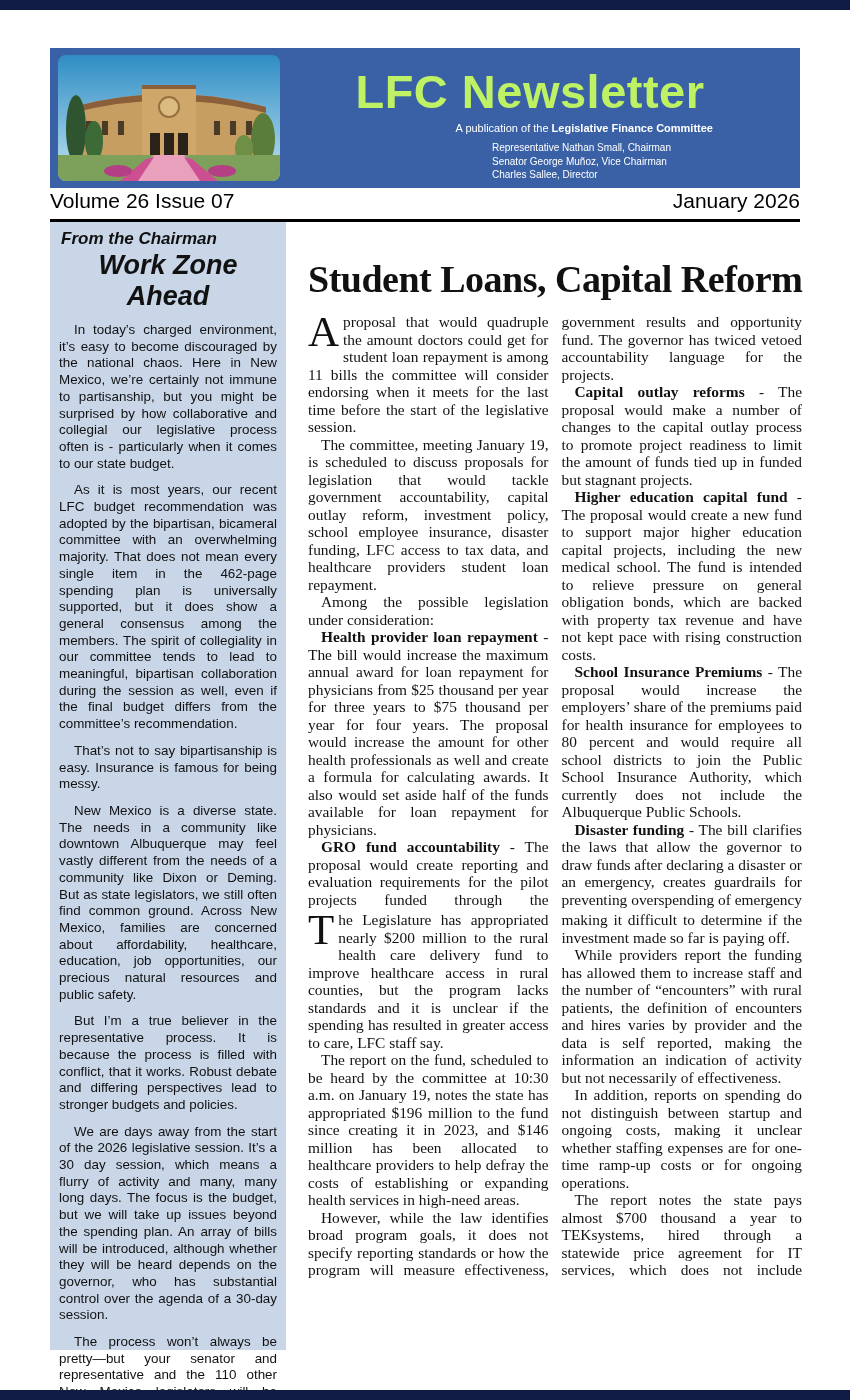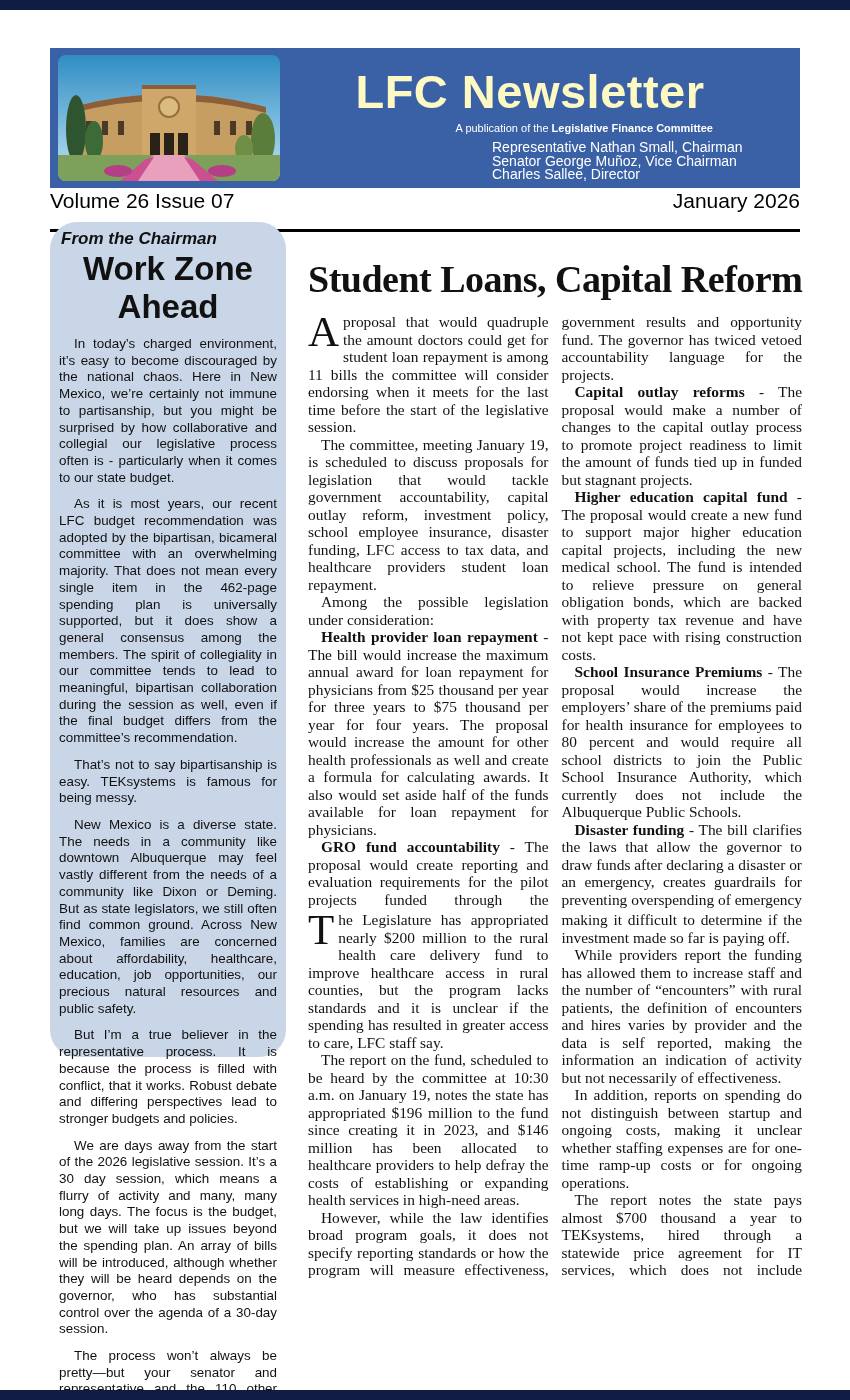--- a/index.html
+++ b/index.html
@@ -6,39 +6,39 @@
   .page{position:relative;width:850px;height:1400px;background:#ffffff;overflow:hidden;
         font-family:"Liberation Serif",serif;color:#111;}
   .bar{position:absolute;left:0;width:850px;height:10px;background:#111c44;}
   .bar.top{top:0;} .bar.bottom{bottom:0;}
 
   
   .masthead{position:absolute;left:50px;top:48px;width:750px;height:140px;background:#3a61a6;}
   .photo{position:absolute;left:8px;top:7px;width:222px;height:126px;border-radius:8px;overflow:hidden;}
   .mast-title{position:absolute;left:240px;top:16px;width:480px;text-align:center;
               font-family:"Liberation Sans",sans-serif;font-weight:bold;font-size:47px;
-              color:#fef9c3;letter-spacing:0.5px;white-space:nowrap;}
+              color:#bef264;letter-spacing:0.5px;white-space:nowrap;}
   .mast-subtitle{position:absolute;left:243px;top:74px;width:420px;text-align:right;
               font-family:"Liberation Sans",sans-serif;font-size:11px;color:#ffffff;}
   .mast-staff{position:absolute;left:442px;top:93px;font-family:"Liberation Sans",sans-serif;
-              font-size:14px;line-height:13.5px;color:#ffffff;text-align:left;}
+              font-size:10px;line-height:13.5px;color:#ffffff;text-align:left;}
 
   
   .issue-line{position:absolute;left:50px;top:189px;width:750px;display:flex;
               justify-content:space-between;align-items:baseline;
               font-family:"Liberation Sans",sans-serif;font-size:21px;color:#000;
-              border-bottom:3px solid #000;padding-bottom:16px;}
+              border-bottom:3px solid #000;padding-bottom:6px;}
 
   
-  .sidebar{position:absolute;left:50px;top:222px;width:236px;height:835px;
-           background:#c9d6e8;box-sizing:border-box;padding:7px 9px;border-radius:27px;}
+  .sidebar{position:absolute;left:50px;top:222px;width:236px;height:1128px;
+           background:#c9d6e8;box-sizing:border-box;padding:7px 9px;}
   .kicker{font-family:"Liberation Sans",sans-serif;font-weight:bold;font-style:italic;
           font-size:17px;padding-left:2px;}
-  .col-title{font-family:"Liberation Sans",sans-serif;font-weight:bold;font-size:33px;
-             text-align:center;margin:1px 0 10px 0;}
+  .col-title{font-family:"Liberation Sans",sans-serif;font-weight:bold;font-size:27px;
+             text-align:center;margin:1px 0 10px 0;font-style:italic;}
   .col-body p{font-family:"Liberation Sans",sans-serif;font-size:13.4px;line-height:16.7px;
               text-align:justify;text-indent:15px;margin:0 0 10px 0;}
 
   
   .main{position:absolute;left:308px;top:216px;width:494px;margin-top:42px;}
   h1.headline{font-family:"Liberation Serif",serif;font-weight:bold;font-size:38px;
               line-height:43px;letter-spacing:-0.5px;margin:0 0 12px 0;white-space:nowrap;}
   h2.headline2{font-family:"Liberation Serif",serif;font-weight:bold;font-size:29px;
               letter-spacing:-0.2px;margin:16px 0 10px 0;white-space:nowrap;}
   .cols{column-count:2;column-gap:13px;column-fill:auto;text-align:justify;overflow:hidden;}
@@ -112,21 +112,21 @@
     <span>Volume 26 Issue 07</span>
     <span>January 2026</span>
   </div>
 
   <aside class="sidebar">
     <div class="kicker">From the Chairman</div>
     <div class="col-title">Work Zone Ahead</div>
     <div class="col-body" id="chairman-paras">
         <p>In today’s charged environment, it’s easy to become discouraged by the national chaos. Here in New Mexico, we’re certainly not immune to partisanship, but you might be surprised by how collaborative and collegial our legislative process often is - particularly when it comes to our state budget.</p>
         <p>As it is most years, our recent LFC budget recommendation was adopted by the bipartisan, bicameral committee with an overwhelming majority. That does not mean every single item in the 462-page spending plan is universally supported, but it does show a general consensus among the members. The spirit of collegiality in our committee tends to lead to meaningful, bipartisan collaboration during the session as well, even if the final budget differs from the committee’s recommendation.</p>
-        <p>That’s not to say bipartisanship is easy. TEKsystems is famous for being messy.</p>
+        <p>That’s not to say bipartisanship is easy. Insurance is famous for being messy.</p>
         <p>New Mexico is a diverse state. The needs in a community like downtown Albuquerque may feel vastly different from the needs of a community like Dixon or Deming. But as state legislators, we still often find common ground. Across New Mexico, families are concerned about affordability, healthcare, education, job opportunities, our precious natural resources and public safety.</p>
         <p>But I’m a true believer in the representative process. It is because the process is filled with conflict, that it works. Robust debate and differing perspectives lead to stronger budgets and policies.</p>
         <p>We are days away from the start of the 2026 legislative session. It’s a 30 day session, which means a flurry of activity and many, many long days. The focus is the budget, but we will take up issues beyond the spending plan.  An array of bills will be introduced, although whether they will be heard depends on the governor, who has substantial control over the agenda of a 30-day session.</p>
         <p>The process won’t always be pretty—but your senator and representative and the 110 other New Mexico legislators will be working hard. If New Mexico’s tradition of collaboration holds true, we’ll be working hard together.</p>
       </div>
 
   </aside>
 
   <main class="main">
     <h1 class="headline"><span>Student Loans, Capital Reform</span><br></h1>

